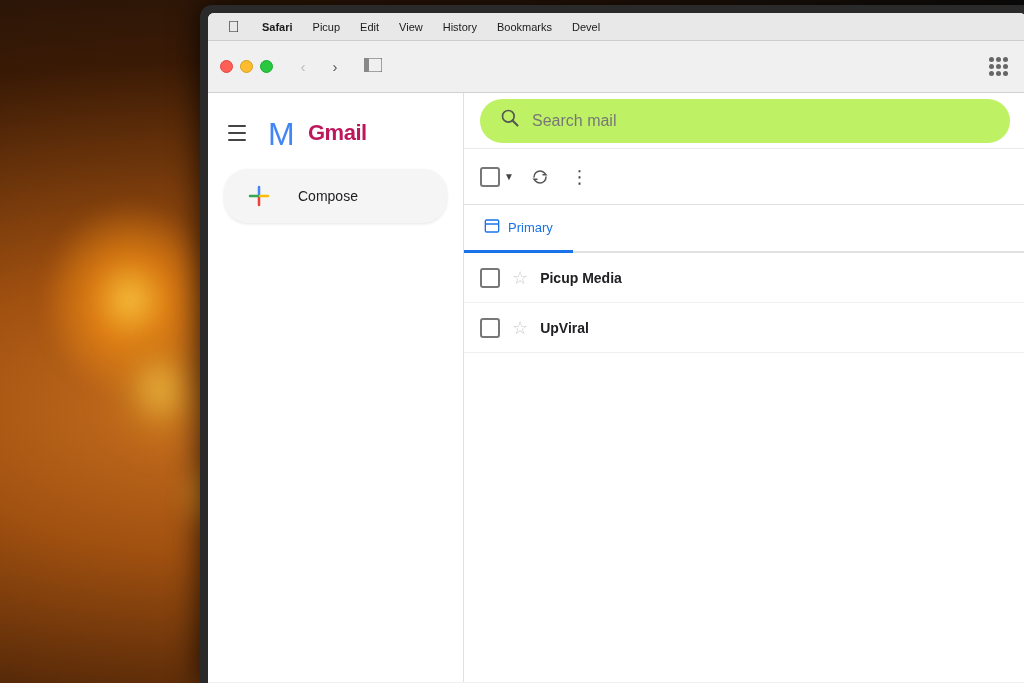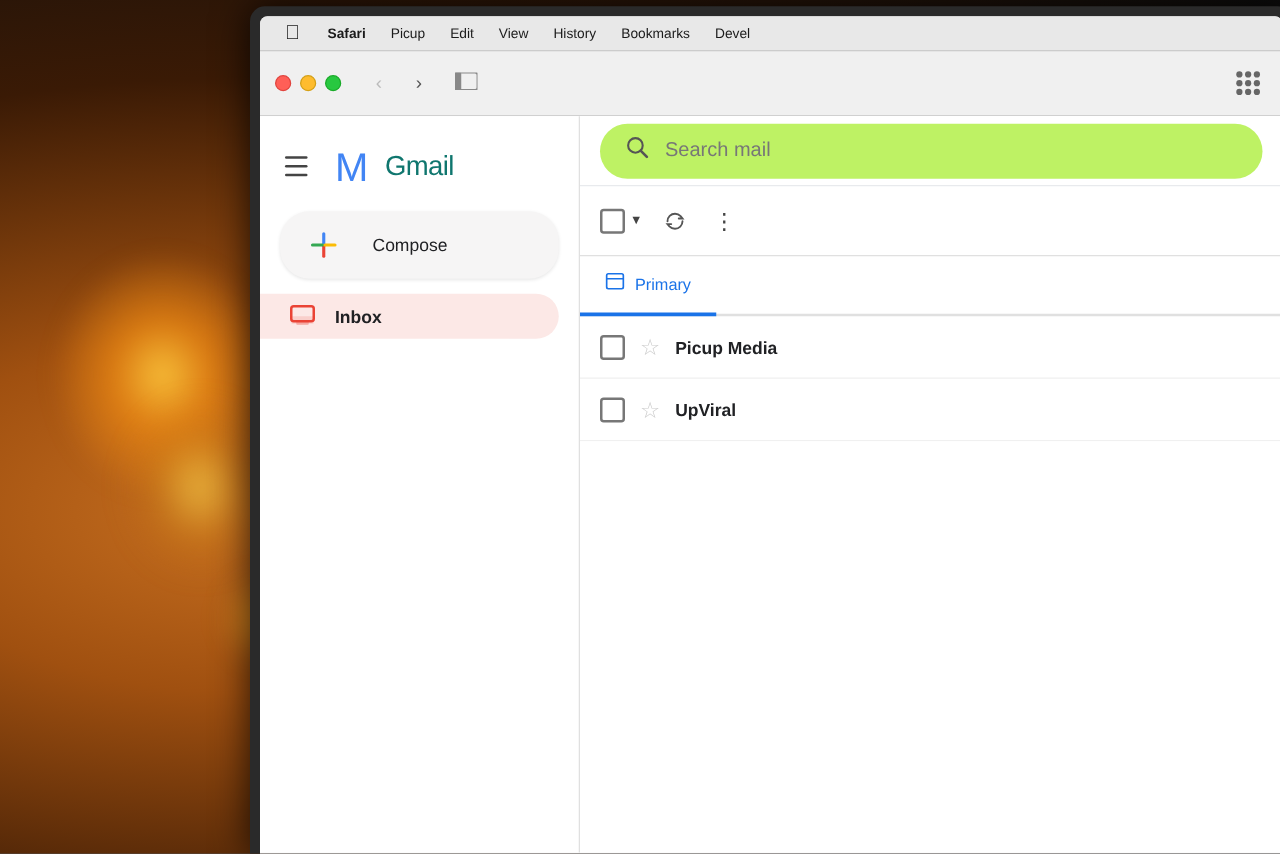--- a/index.html
+++ b/index.html
@@ -230,22 +230,22 @@
     }
 
     .gmail-logo {
       display: flex;
       align-items: center;
       gap: 4px;
     }
 
     .gmail-wordmark {
       font-size: 22px;
-      color: #0f766e;
-      font-weight: 400;
+      color: #be185d;
+      font-weight: 700;
       letter-spacing: -0.5px;
     }
 
     .compose-btn {
       margin: 12px 16px;
       display: flex;
       align-items: center;
       gap: 28px;
       background: #f6f5f5;
       border: none;
@@ -559,32 +559,20 @@
             <line x1="11" y1="2" x2="11" y2="10" stroke="#4285f4" stroke-width="2.5" stroke-linecap="round"></line>
             <line x1="11" y1="12" x2="11" y2="20" stroke="#ea4335" stroke-width="2.5" stroke-linecap="round"></line>
             <line x1="2" y1="11" x2="10" y2="11" stroke="#34a853" stroke-width="2.5" stroke-linecap="round"></line>
             <line x1="12" y1="11" x2="20" y2="11" stroke="#fbbc05" stroke-width="2.5" stroke-linecap="round"></line>
           </svg>
           <span>Compose</span>
         </button>
 
         <nav>
 
-          <div class="nav-item active" style="background: rgb(252, 232, 230);">
-            <div class="nav-item-icon">
-              <svg width="20" height="18" viewBox="0 0 20 18">
-                <rect x="1" y="1" width="18" height="12" rx="2" fill="none" stroke="#ea4335" stroke-width="2"></rect>
-                <rect x="1" y="9" width="18" height="6" rx="1" fill="#ea4335" opacity="0.15"></rect>
-                <rect x="5" y="12" width="10" height="4" rx="1" fill="#ea4335" opacity="0.3"></rect>
-
-                <path d="M4,4 L10,10 L16,4" fill="none" stroke="#ea4335" stroke-width="0"></path>
-              </svg>
-            </div>
-            <span>Inbox</span>
-          </div>
 
 
         </nav>
       </div>
 
       <div class="gmail-main">
 
         <div style="height:56px; display:flex; align-items:center; padding:0 16px; border-bottom:1px solid #e8eaed; background:#fff;">
           <div class="search-bar" style="background: #bef264;">
             <span class="search-icon-wrap">

